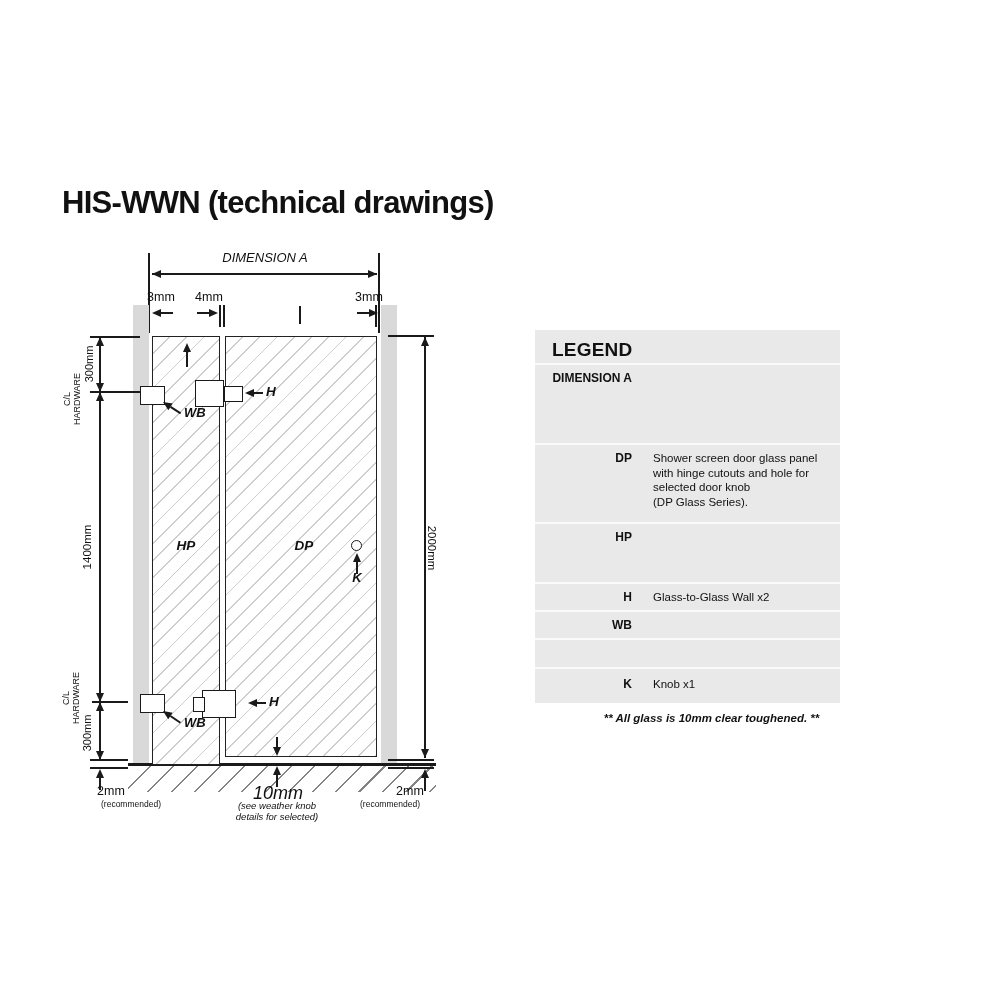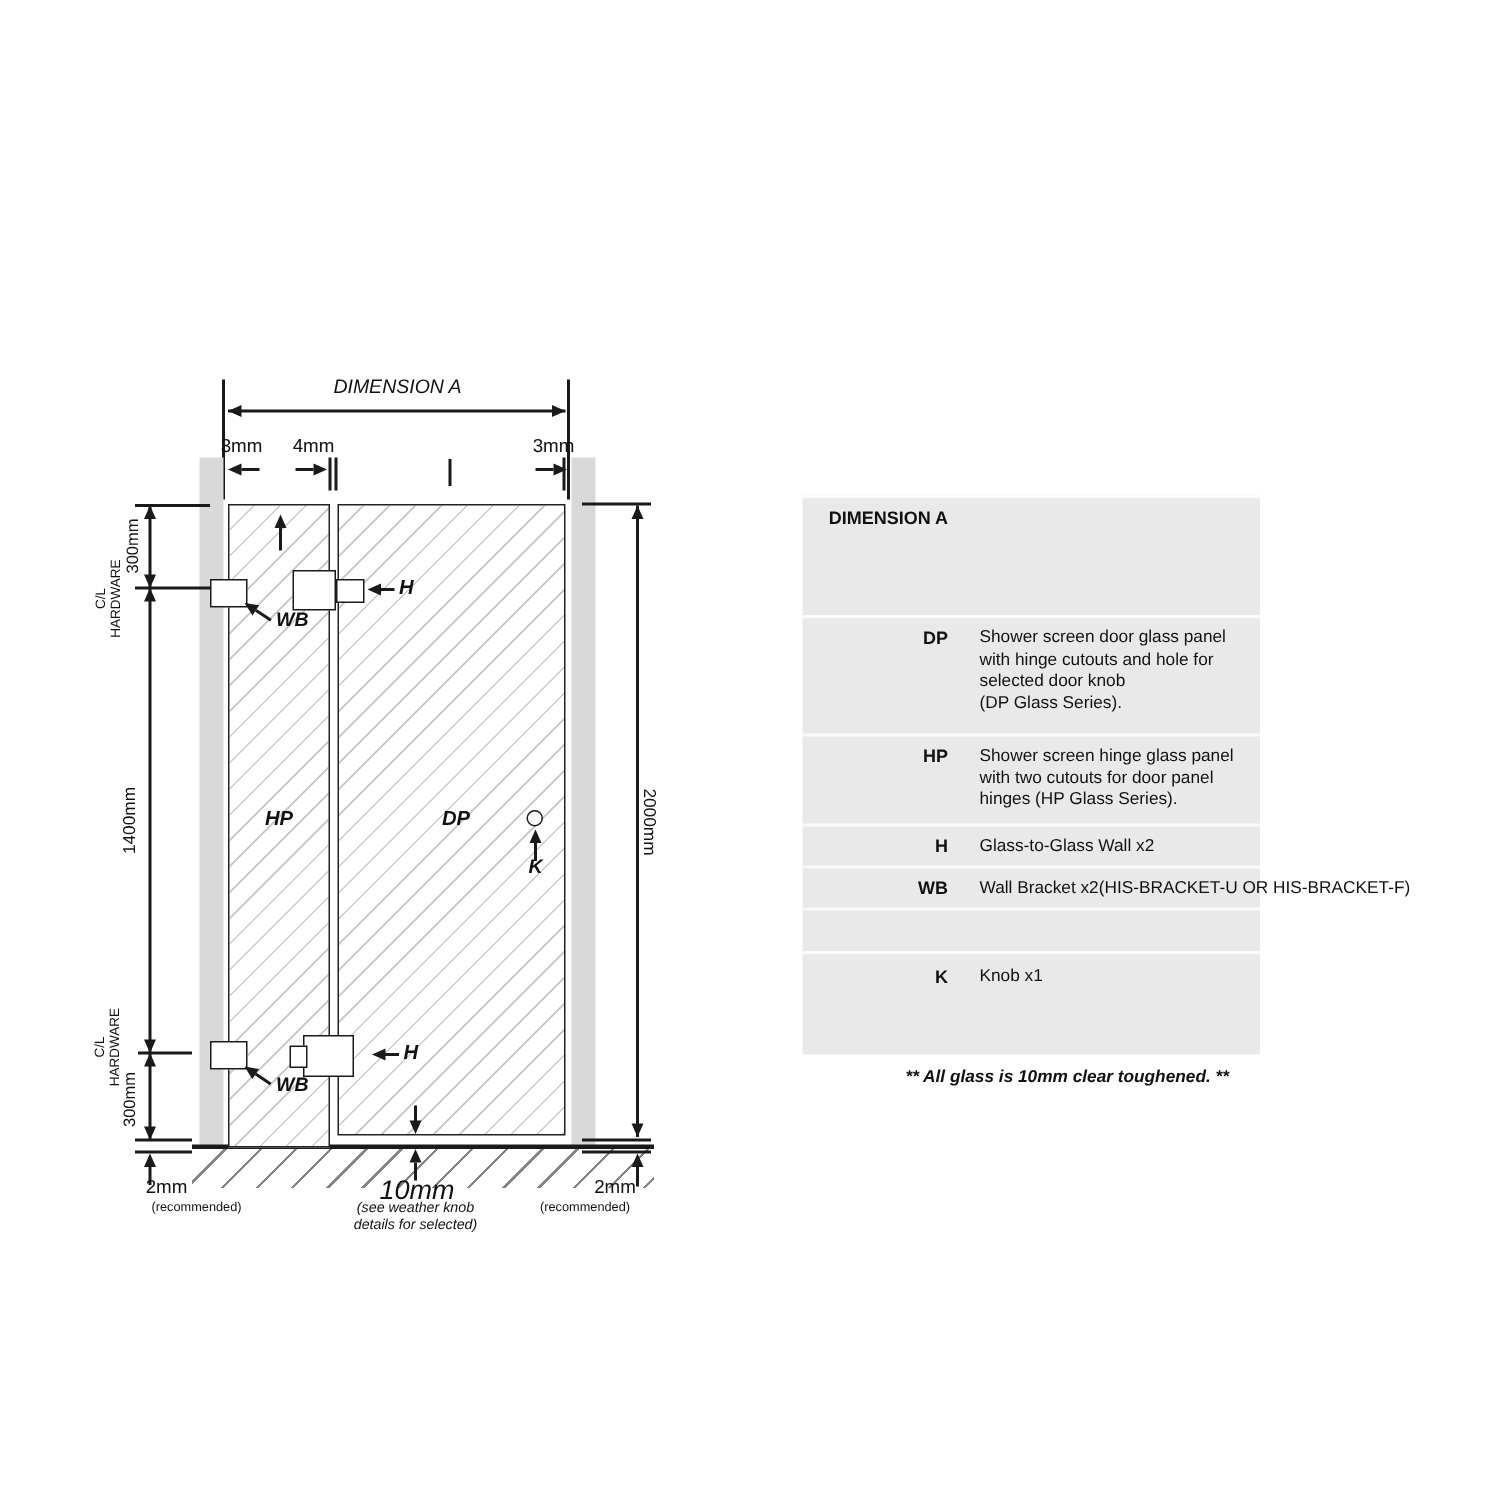--- a/index.html
+++ b/index.html
@@ -36,20 +36,21 @@
   .ldesc{margin-left:21px;font-size:11.5px;line-height:14.5px;white-space:pre;}
   .footnote{position:absolute;left:559px;top:712px;width:305px;text-align:center;
             font-size:11.5px;font-style:italic;font-weight:700;}
   .title{position:absolute;left:62px;top:185px;font-size:31px;font-weight:700;letter-spacing:-.7px;white-space:nowrap;}
 </style>
 </head>
 <body>
 
 <div class="page">
 
+  <div class="title">HIS-WWN (technical drawings)</div>
 
   <div class="lbl it" style="left:190px;top:251px;width:150px;font-size:13px;">DIMENSION A</div>
   <i class="vl" style="left:148px;top:253px;height:80px;"></i>
   <i class="vl" style="left:378px;top:253px;height:80px;"></i>
   <i class="hl" style="left:152px;top:273px;width:225px;"></i>
   <i class="aLp aL" style="left:152px;top:270px;"></i>
   <i class="aLp aR" style="left:368px;top:270px;"></i>
 
   <div class="lbl" style="left:141px;top:291px;width:40px;">3mm</div>
   <div class="lbl" style="left:189px;top:291px;width:40px;">4mm</div>
@@ -150,43 +151,40 @@
 
   <div class="lbl" style="left:86px;top:785px;width:50px;">2mm</div>
   <div class="lbl sm" style="left:91px;top:800px;width:80px;">(recommended)</div>
   <div class="lbl it" style="left:248px;top:784px;width:60px;font-size:18px;">10mm</div>
   <div class="lbl it" style="left:227px;top:801px;width:100px;font-size:9.5px;">(see weather knob</div>
   <div class="lbl it" style="left:227px;top:812px;width:100px;font-size:9.5px;">details for selected)</div>
   <div class="lbl" style="left:385px;top:785px;width:50px;">2mm</div>
   <div class="lbl sm" style="left:350px;top:800px;width:80px;">(recommended)</div>
 
   <div class="legend">
+    <div class="lheader">LEGEND</div>
     <div class="lrow" style="height:80px;">
       <div class="lterm">DIMENSION A</div>
     </div>
     <div class="lrow" style="height:79px;">
       <div class="lterm">DP</div>
       <div class="ldesc">Shower screen door glass panel
 with hinge cutouts and hole for
 selected door knob
 (DP Glass Series).</div>
     </div>
     <div class="lrow" style="height:60px;">
       <div class="lterm">HP</div>
-      <div class="ldesc">Shower screen hinge glass panel
-with two cutouts for door panel
-hinges (HP Glass Series).</div>
     </div>
     <div class="lrow" style="height:28px;">
       <div class="lterm">H</div>
       <div class="ldesc">Glass-to-Glass Wall x2</div>
     </div>
     <div class="lrow" style="height:28px;">
       <div class="lterm">WB</div>
-      <div class="ldesc">Wall Bracket x2(HIS-BRACKET-U OR HIS-BRACKET-F)</div>
     </div>
     <div class="lrow" style="height:29px;"></div>
     <div class="lrow" style="height:36px;padding-top:8px;">
       <div class="lterm">K</div>
       <div class="ldesc">Knob x1</div>
     </div>
   </div>
   <div class="footnote">** All glass is 10mm clear toughened. **</div>
 
 </div>

